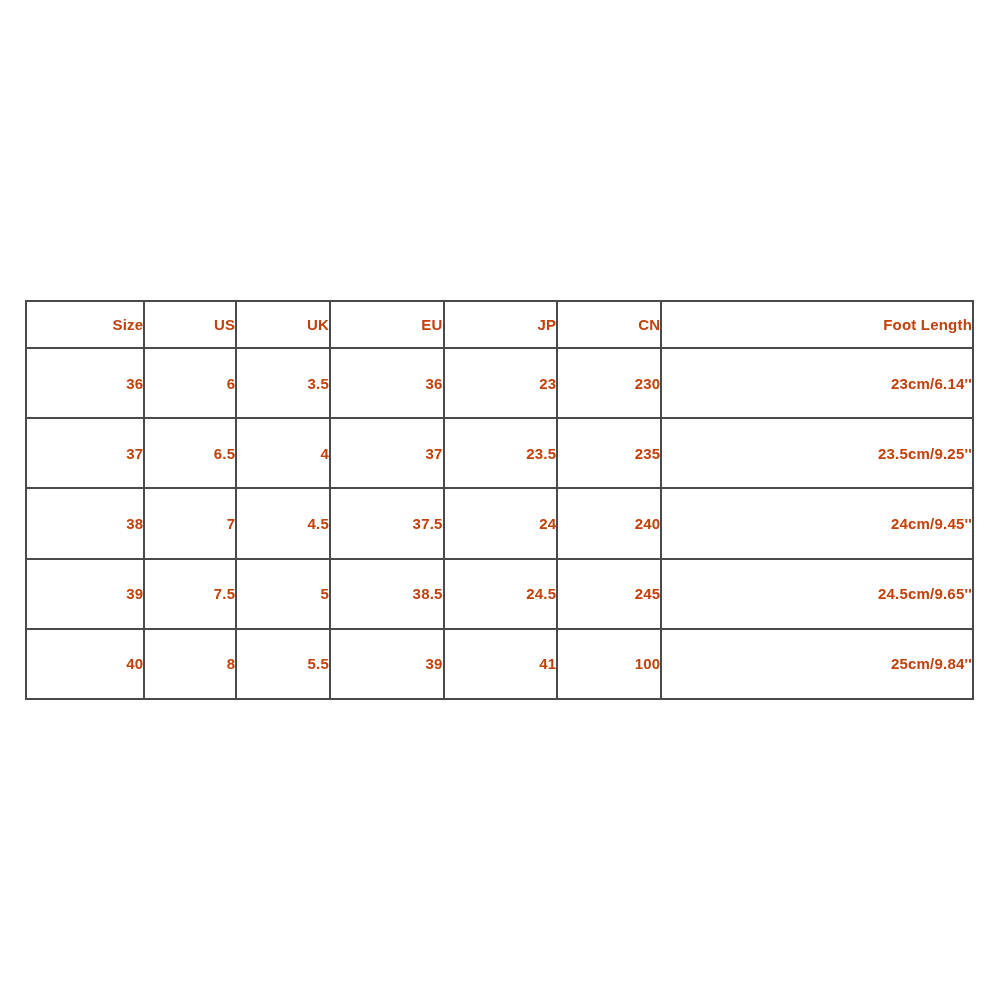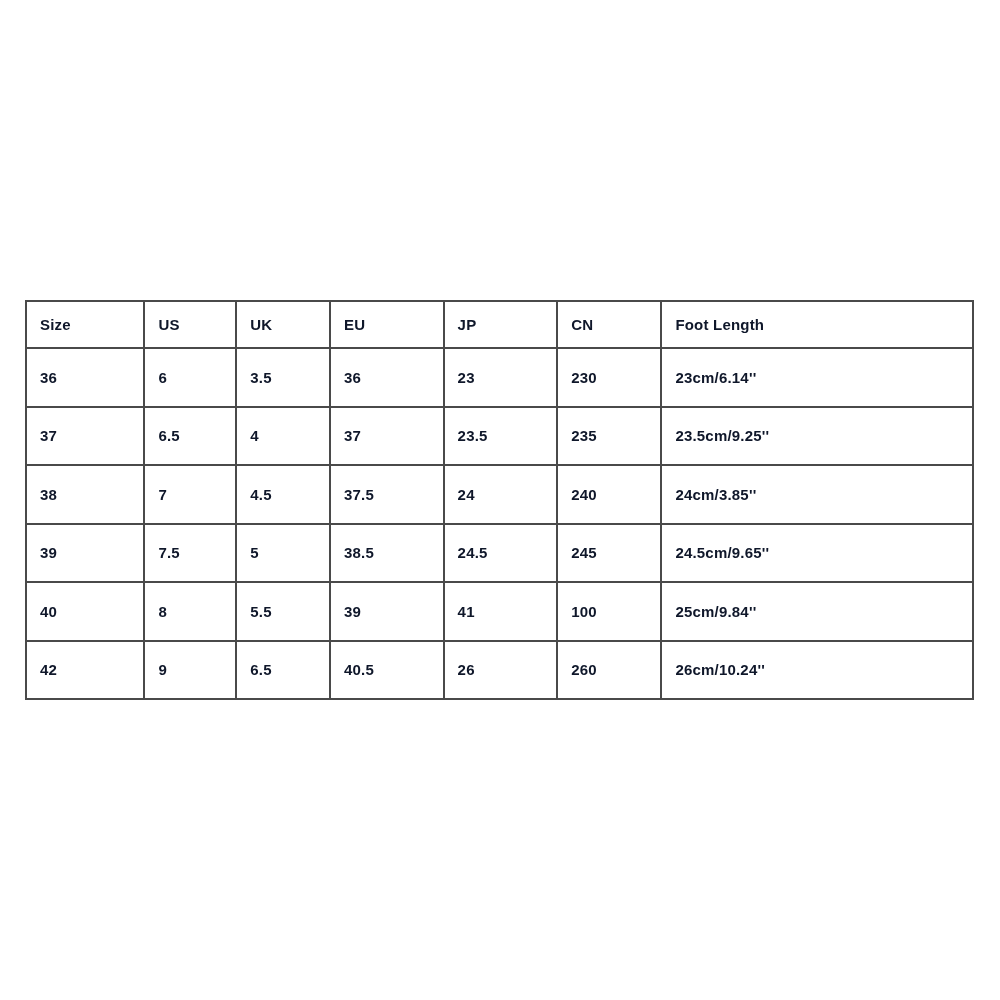--- a/index.html
+++ b/index.html
@@ -23,26 +23,26 @@
   table.size-chart {
     width: 100%;
     height: 100%;
     border-collapse: collapse;
     table-layout: fixed;
     background: #ffffff;
   }
   table.size-chart th,
   table.size-chart td {
     border: 2px solid #4a4a4a;
-    text-align: left;
+    text-align: right;
     vertical-align: middle;
     font-weight: bold;
     font-size: 15px;
-    color: #0f172a;
-    padding: 13px;
+    color: #c2410c;
+    padding: 0;
     letter-spacing: 0.2px;
   }
   table.size-chart thead tr { height: 47px; }
   table.size-chart tbody tr { height: 50px; }
   col.c-size { width: 12.5%; }
   col.c-us   { width: 9.7%;  }
   col.c-uk   { width: 9.9%;  }
   col.c-eu   { width: 12.0%; }
   col.c-jp   { width: 12.0%; }
   col.c-cn   { width: 11.0%; }
@@ -92,44 +92,35 @@
           <td>235</td>
           <td>23.5cm/9.25''</td>
         </tr>
         <tr>
           <td>38</td>
           <td>7</td>
           <td>4.5</td>
           <td>37.5</td>
           <td>24</td>
           <td>240</td>
-          <td>24cm/3.85''</td>
+          <td>24cm/9.45''</td>
         </tr>
         <tr>
           <td>39</td>
           <td>7.5</td>
           <td>5</td>
           <td>38.5</td>
           <td>24.5</td>
           <td>245</td>
           <td>24.5cm/9.65''</td>
         </tr>
         <tr>
           <td>40</td>
           <td>8</td>
           <td>5.5</td>
           <td>39</td>
           <td>41</td>
           <td>100</td>
           <td>25cm/9.84''</td>
         </tr>
-        <tr>
-          <td>42</td>
-          <td>9</td>
-          <td>6.5</td>
-          <td>40.5</td>
-          <td>26</td>
-          <td>260</td>
-          <td>26cm/10.24''</td>
-        </tr>
       </tbody>
   </table>
 </div>
 
 </body></html>

